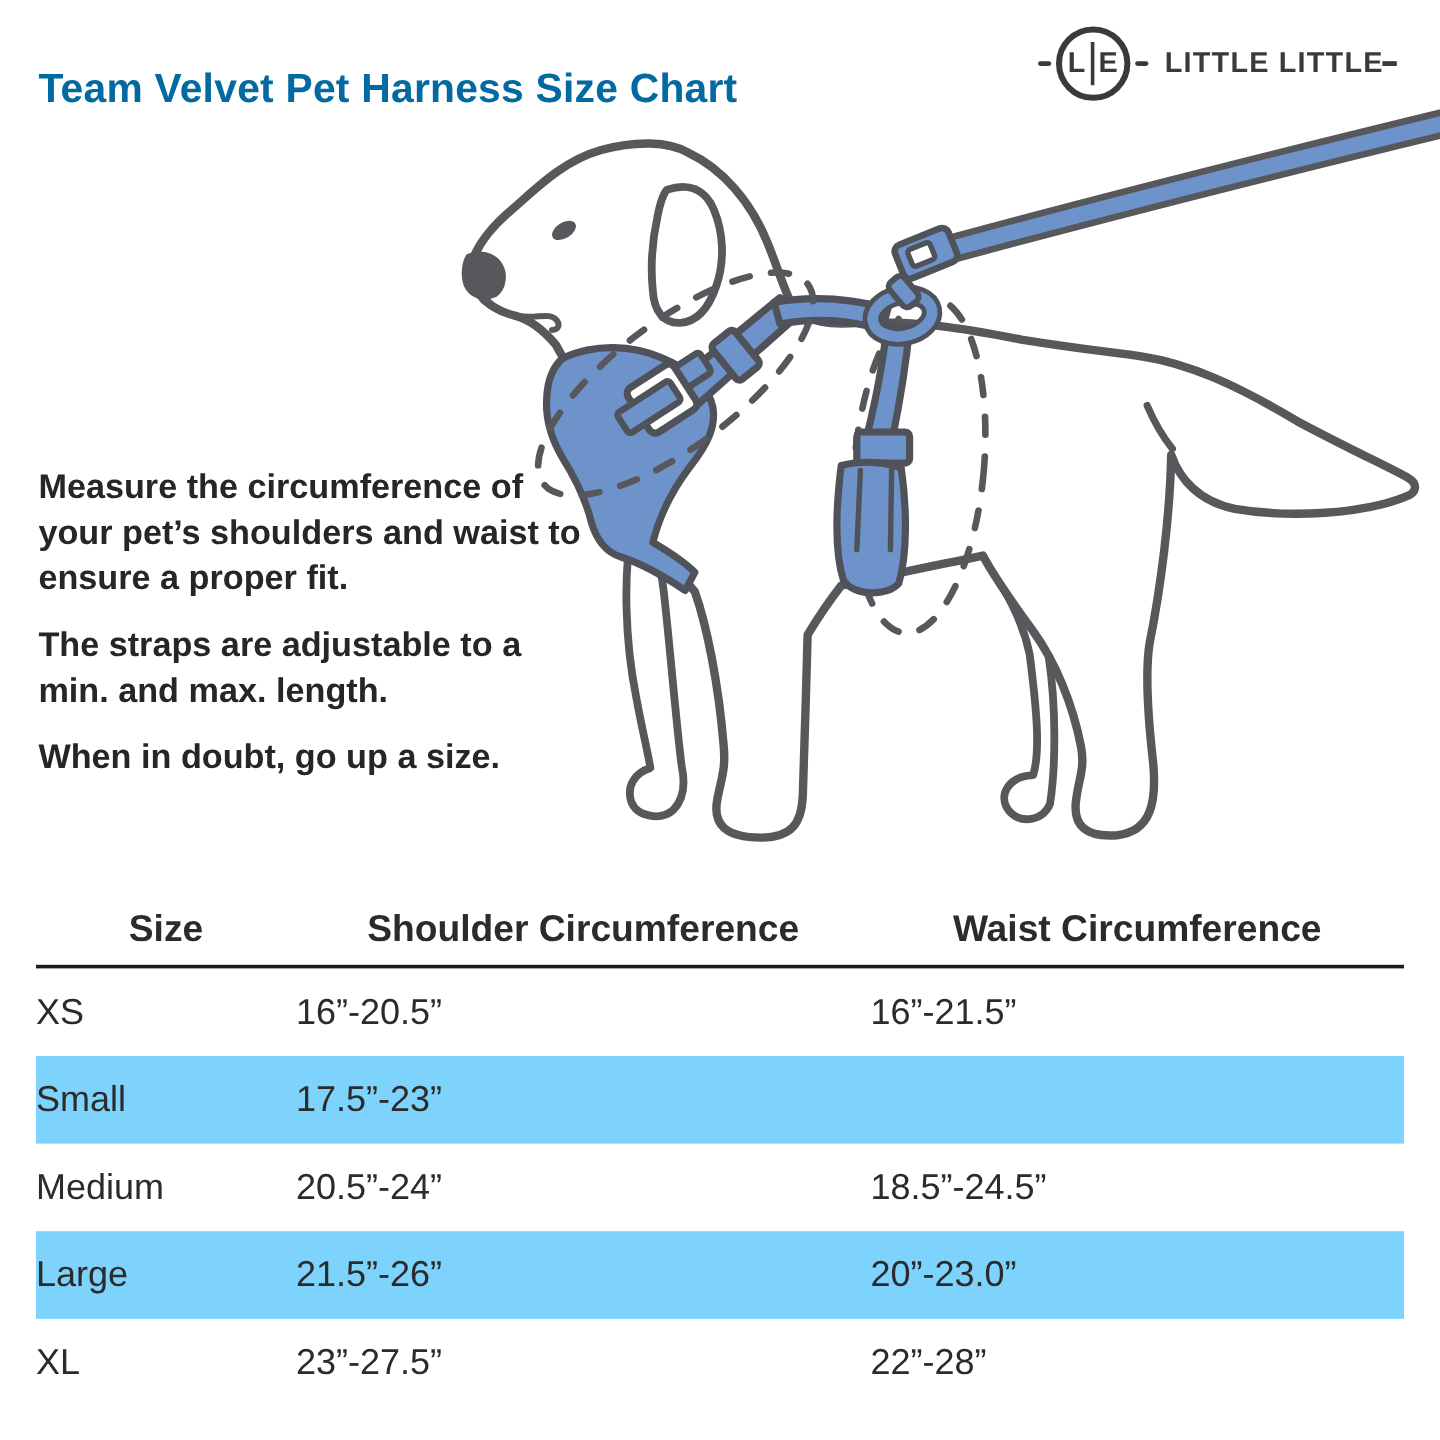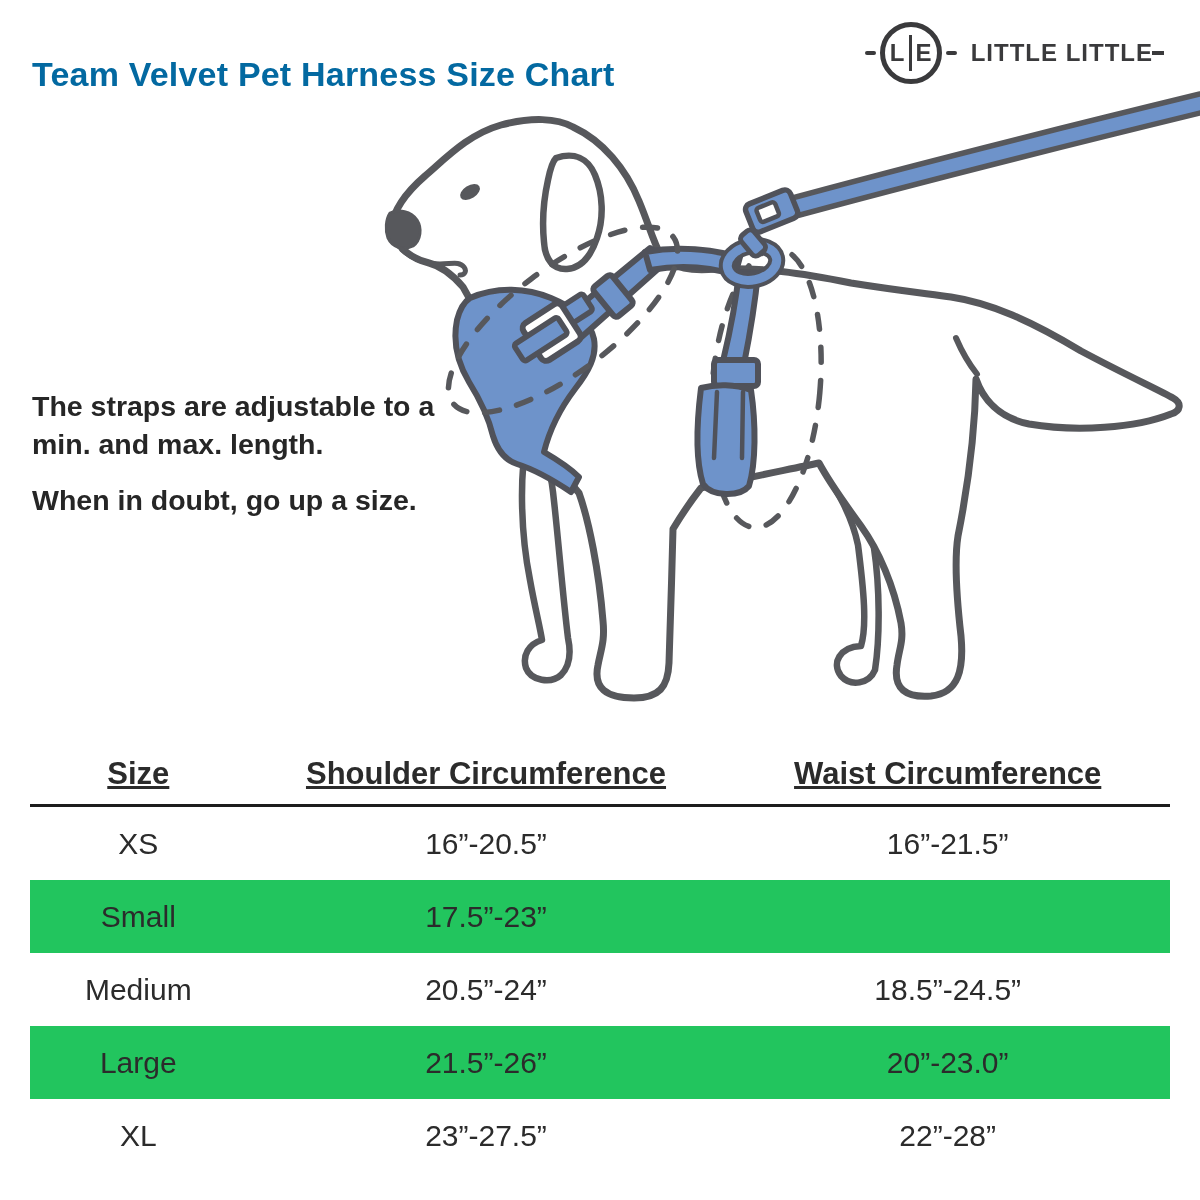--- a/index.html
+++ b/index.html
@@ -23,27 +23,27 @@
   .mono-divider{width:3px;height:36px;background:#3a3a3c;}
   .logo-text{font-size:24px;font-weight:bold;letter-spacing:1px;margin-left:14px;white-space:nowrap;}
   .h-ext{width:12px;height:4px;background:#3a3a3c;margin-left:-1px;}
   
   .instructions{position:absolute;left:32px;top:388px;width:460px;z-index:2;color:#262626;}
   .instructions p{font-size:28.5px;font-weight:bold;line-height:1.33;margin:0 0 18px 0;}
   
   .size-table{position:absolute;left:30px;top:744px;width:1140px;z-index:2;color:#2b2b2b;}
   .t-head{
     display:grid;grid-template-columns:19% 42% 39%;height:60px;align-items:center;
-    font-weight:bold;font-size:31px;text-align:center;border-bottom:3px solid #1c1c1c;text-decoration:underline;
+    font-weight:bold;font-size:31px;text-align:center;border-bottom:3px solid #1c1c1c;
   }
   .t-row{
     display:grid;grid-template-columns:19% 42% 39%;height:73px;
-    align-items:center;text-align:center;font-size:30px;
+    align-items:center;font-size:30px;
   }
-  .t-row.striped{background:#22c55e;}
+  .t-row.striped{background:#7dd3fc;}
 </style>
 </head>
 <body>
 
 <svg id="dog-svg" width="1200" height="1200" viewBox="0 0 1200 1200" aria-hidden="true">
   <g stroke-linecap="round" stroke-linejoin="round" fill="none">
 
     <g>
       <path d="M 772 213 C 900 178, 1050 140, 1202 103" stroke="#57585c" stroke-width="24"></path>
       <path d="M 772 213 C 900 178, 1050 140, 1202 103" stroke="#6e93ca" stroke-width="13"></path>
@@ -136,20 +136,21 @@
     <span>L</span>
     <span class="mono-divider"></span>
     <span>E</span>
   </div>
   <span class="tick"></span>
   <span class="logo-text">LITTLE LITTLE</span>
   <span class="h-ext"></span>
 </div>
 
 <div class="instructions">
+  <p>Measure the circumference of your pet’s shoulders and waist to ensure a proper fit.</p>
   <p>The straps are adjustable to a min. and max. length.</p>
   <p>When in doubt, go up a size.</p>
 </div>
 
 <div class="size-table">
   <div class="t-head">
     <div>Size</div>
     <div>Shoulder Circumference</div>
     <div>Waist Circumference</div>
   </div>

